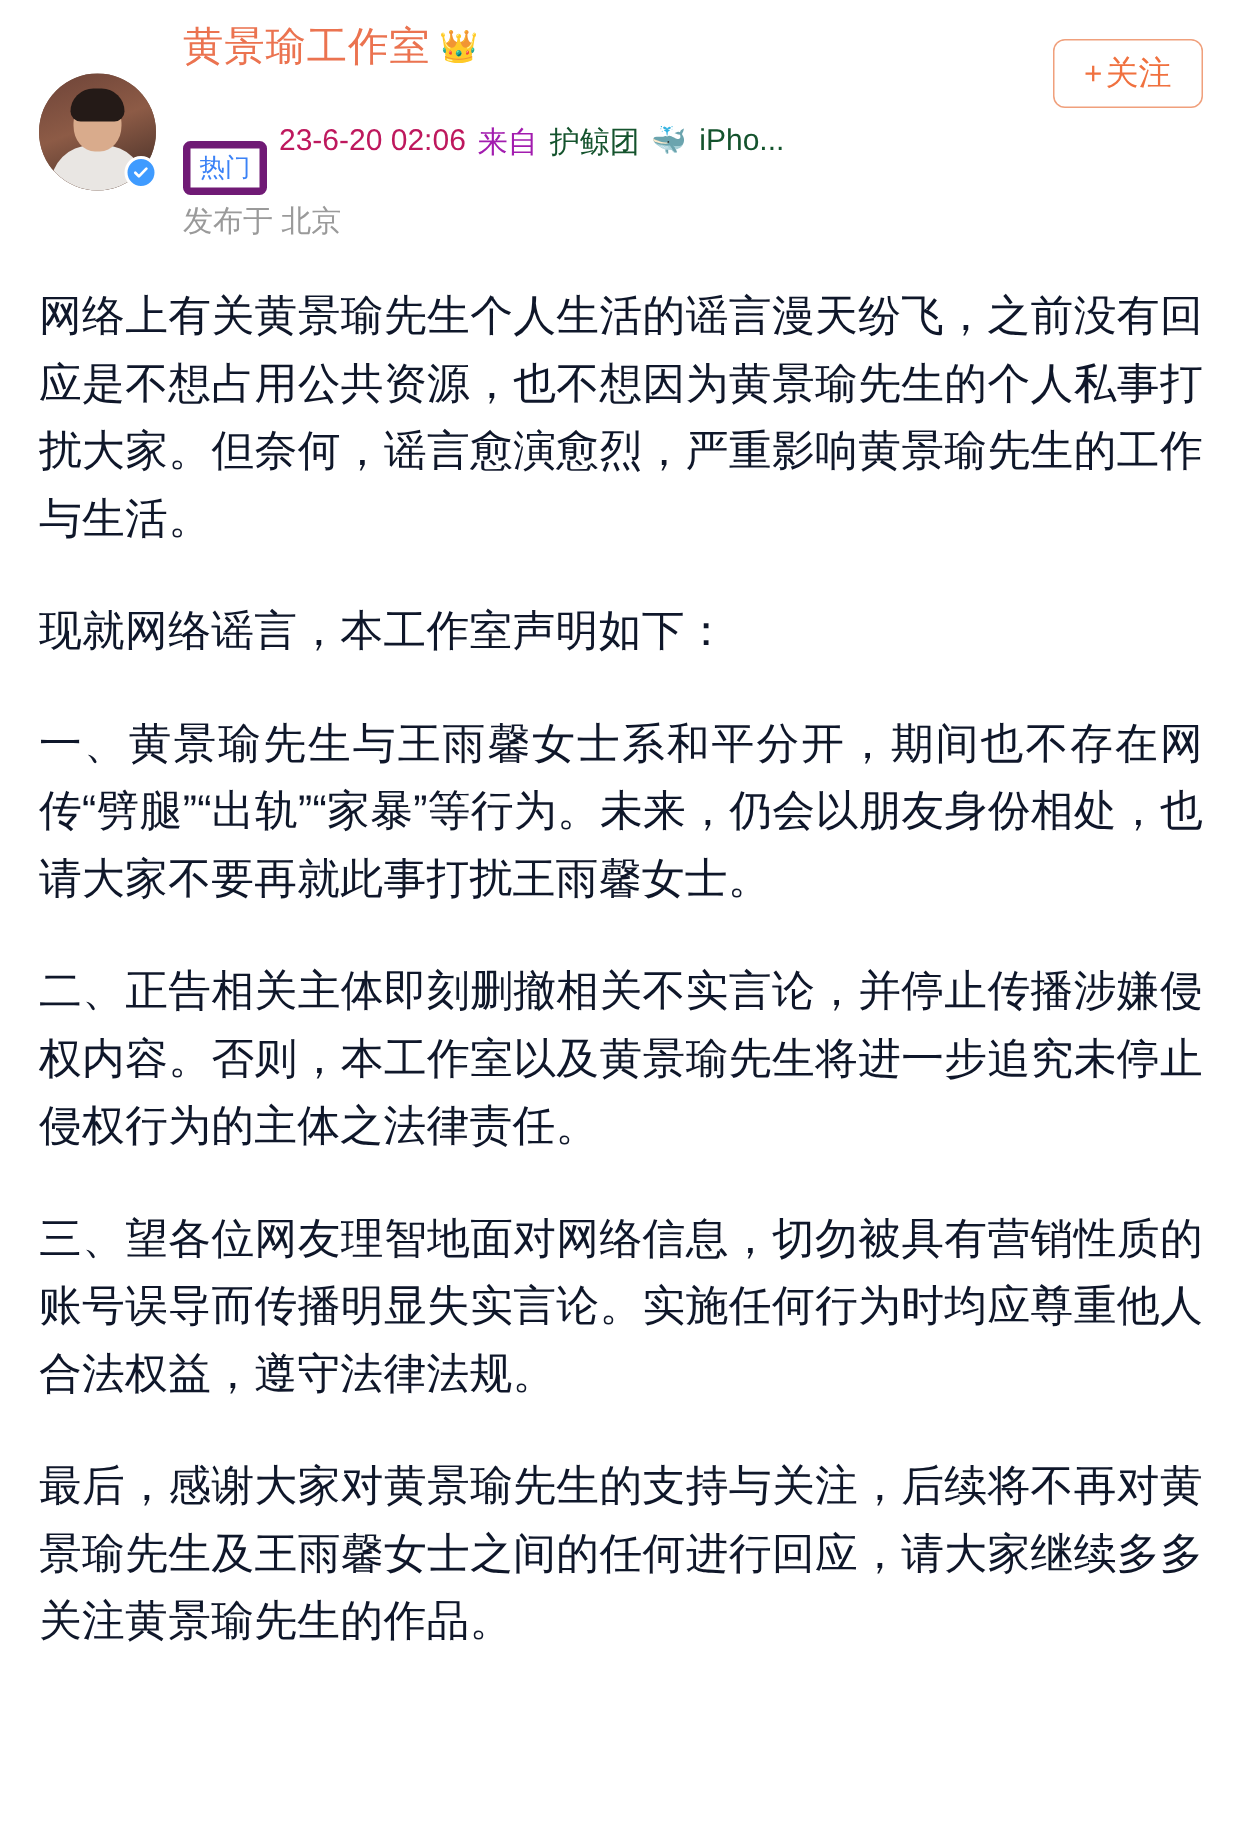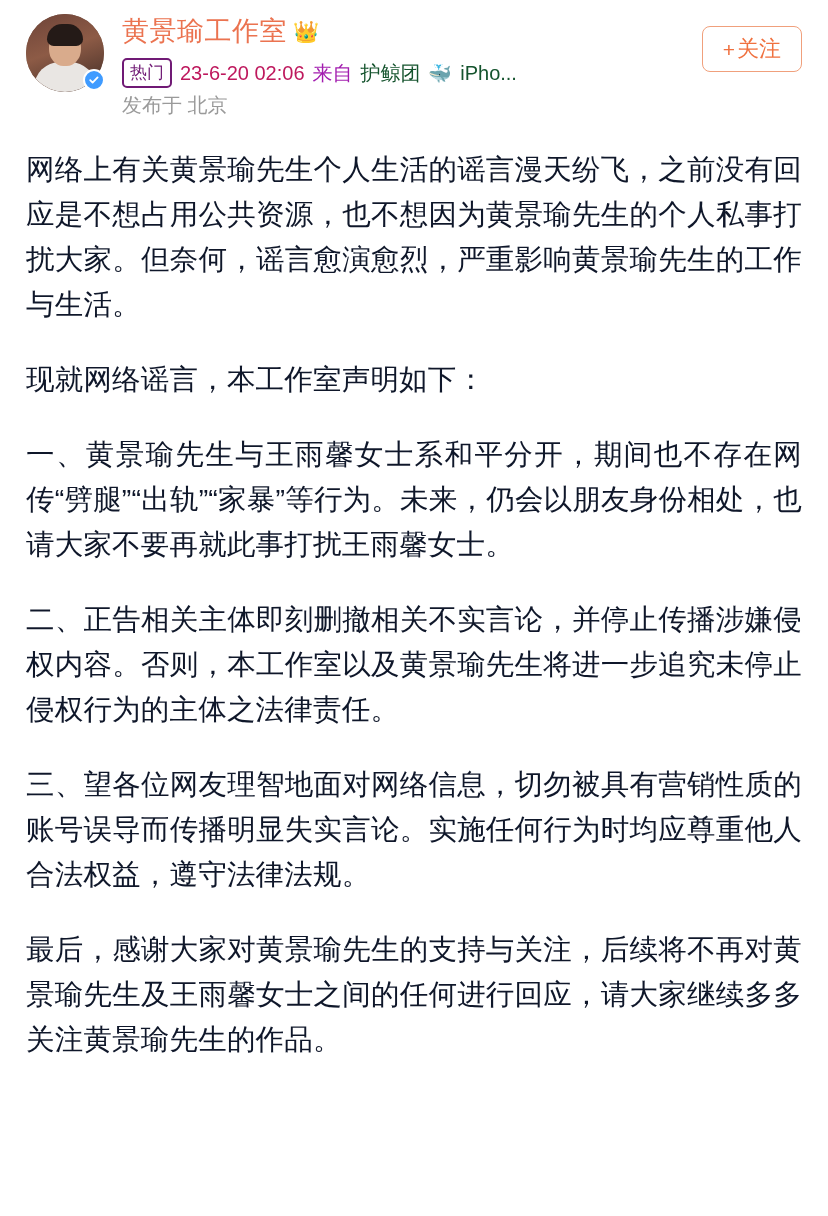--- a/index.html
+++ b/index.html
@@ -20,21 +20,21 @@
     width: 828px;
     height: 1216px;
     box-sizing: border-box;
     padding: 14px 26px 0 26px;
   }
 
   
   .header {
     position: relative;
     display: flex;
-    align-items: flex-start;
+    align-items: center;
     min-height: 96px;
   }
 
   .avatar-wrap {
     position: relative;
     width: 78px;
     height: 78px;
     flex: 0 0 78px;
     margin-right: 18px;
   }
@@ -127,27 +127,28 @@
     display: flex;
     align-items: center;
     gap: 8px;
     margin-top: 13px;
     font-size: 20px;
     color: #9a9a9a;
     white-space: nowrap;
   }
   .hot-tag {
     display: inline-block;
-    border: 2px solid #701a75;
-    color: #701a75;
+    border: 5px solid #701a75;
+    color: #3b82f6;
     border-radius: 5px;
     font-size: 17px;
     line-height: 1;
     padding: 4px 6px 5px 6px;
     background: #fff;
+    margin-top: 36px;
   }
   .meta-time { color: #be185d; }
   .meta-from { color: #a21caf; }
   .meta-src {
     color: #14532d;
   }
   .whale-icon {
     font-size: 19px;
     line-height: 1;
   }

